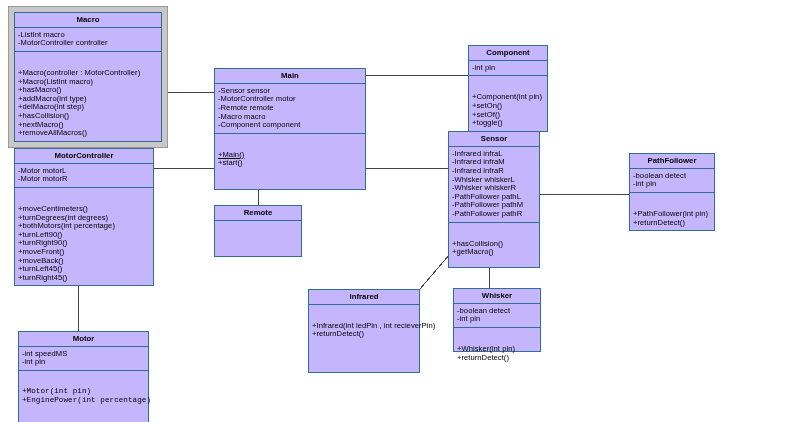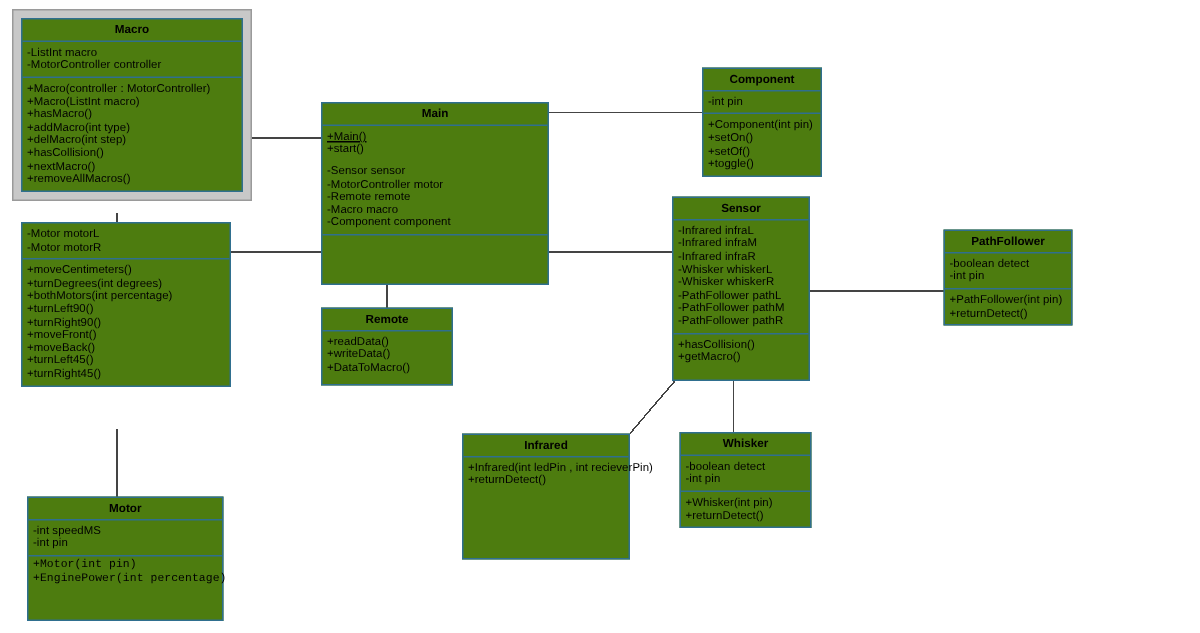--- a/index.html
+++ b/index.html
@@ -20,21 +20,21 @@
   #wires {
     position: absolute;
     left: 0; top: 0;
     width: 800px; height: 422px;
     z-index: 1;
   }
   
   .uml-class {
     position: absolute;
     z-index: 3;
-    background: #4d7c0f;
+    background: #c4b5fd;
     border: 1px solid #2f6f8f;
     box-sizing: border-box;
     font-size: 7.6px;
     line-height: 1.0;
     color: #000000;
   }
   .uml-class.selected {
     
     outline: 5px solid #c8c8c8;
     outline-offset: 0px;
@@ -47,20 +47,21 @@
     padding: 3px 2px 3px 2px;
     border-bottom: 1px solid #2f6f8f;
     white-space: nowrap;
   }
   .cls-compartment {
     padding: 3px 2px 3px 2px;
     border-bottom: 1px solid #2f6f8f;
   }
   .cls-compartment.last {
     border-bottom: none;
+    margin-top: 14px;
   }
   .member {
     white-space: nowrap;
     padding: 0 0 1px 1px;
     letter-spacing: 0.05px;
   }
   .member.static {
     text-decoration: underline;
   }
   
@@ -117,20 +118,21 @@
       <div class="member">+hasMacro()</div>
       <div class="member">+addMacro(int type)</div>
       <div class="member">+delMacro(int step)</div>
       <div class="member">+hasCollision()</div>
       <div class="member">+nextMacro()</div>
       <div class="member">+removeAllMacros()</div>
     </div>
   </div>
 
   <div class="uml-class" id="cls-motorcontroller">
+    <div class="cls-name">MotorController</div>
     <div class="cls-compartment">
       <div class="member">-Motor motorL</div>
       <div class="member">-Motor motorR</div>
     </div>
     <div class="cls-compartment last">
       <div class="member">+moveCentimeters()</div>
       <div class="member">+turnDegrees(int degrees)</div>
       <div class="member">+bothMotors(int percentage)</div>
       <div class="member">+turnLeft90()</div>
       <div class="member">+turnRight90()</div>
@@ -148,40 +150,35 @@
       <div class="member">-int pin</div>
     </div>
     <div class="cls-compartment last" style="padding-bottom:22px;font-family:Liberation Mono, monospace;">
       <div class="member">+Motor(int pin)</div>
       <div class="member">+EnginePower(int percentage)</div>
     </div>
   </div>
 
   <div class="uml-class" id="cls-main">
     <div class="cls-name">Main</div>
-    <div class="cls-compartment last">
-      <div class="member static">+Main()</div>
-      <div class="member">+start()</div>
-    </div>
     <div class="cls-compartment">
       <div class="member">-Sensor sensor</div>
       <div class="member">-MotorController motor</div>
       <div class="member">-Remote remote</div>
       <div class="member">-Macro macro</div>
       <div class="member">-Component component</div>
     </div>
+    <div class="cls-compartment last">
+      <div class="member static">+Main()</div>
+      <div class="member">+start()</div>
+    </div>
   </div>
 
   <div class="uml-class" id="cls-remote">
     <div class="cls-name">Remote</div>
-    <div class="cls-compartment last">
-      <div class="member">+readData()</div>
-      <div class="member">+writeData()</div>
-      <div class="member">+DataToMacro()</div>
-    </div>
   </div>
 
   <div class="uml-class" id="cls-component">
     <div class="cls-name">Component</div>
     <div class="cls-compartment">
       <div class="member">-int pin</div>
     </div>
     <div class="cls-compartment last">
       <div class="member">+Component(int pin)</div>
       <div class="member">+setOn()</div>

